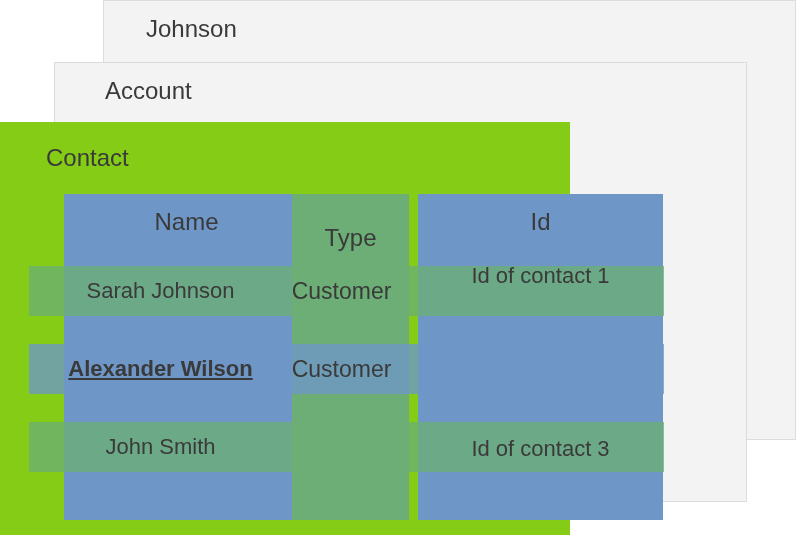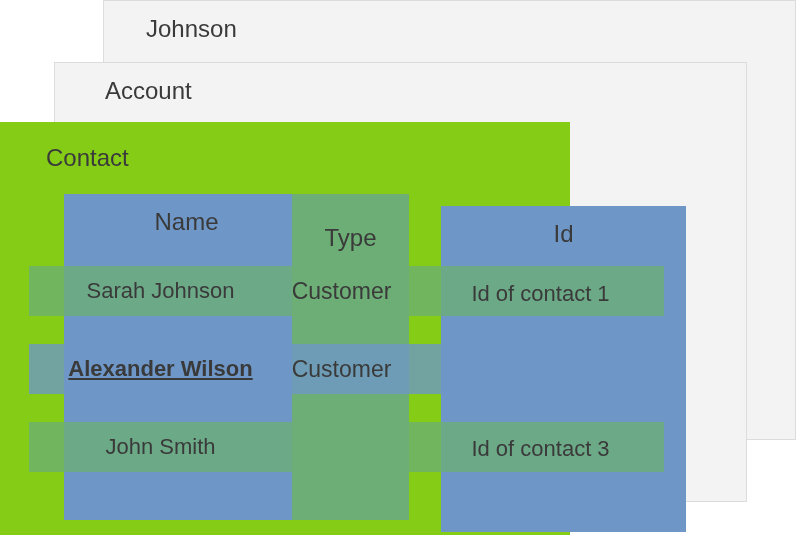--- a/index.html
+++ b/index.html
@@ -66,24 +66,23 @@
   }
   .col-name {
     left: 44px;
     top: 72px;
     width: 245px;
     height: 326px;
     margin-left: 20px;
   }
   .col-id {
     left: 418px;
-    top: 84px;
+    top: 72px;
     width: 245px;
     height: 326px;
-    margin-left: 23px;
   }
   .col-green {
     position: absolute;
     background: #6cae75;
     left: 292px;
     top: 72px;
     width: 117px;
     height: 326px;
   }
 
@@ -167,20 +166,20 @@
   <div class="col-blue col-id">
     <div class="hdr">Id</div>
   </div>
 
   <div class="row-overlay row1"></div>
   <div class="row-overlay blue row2"></div>
   <div class="row-overlay row3"></div>
 
   <div class="cell cell-name" style="top:144px;">Sarah Johnson</div>
   <div class="cell-type" style="top:144px;">Customer</div>
-  <div class="cell cell-id" style="top:147px;">Id of contact 1</div>
+  <div class="cell cell-id" style="top:129px;">Id of contact 1</div>
 
   <div class="cell cell-name bold" style="top:222px;text-decoration:underline;">Alexander Wilson</div>
   <div class="cell-type" style="top:222px;">Customer</div>
 
   <div class="cell cell-name" style="top:300px;">John Smith</div>
   <div class="cell cell-id" style="top:302px;">Id of contact 3</div>
 </div>
 
 </body></html>

